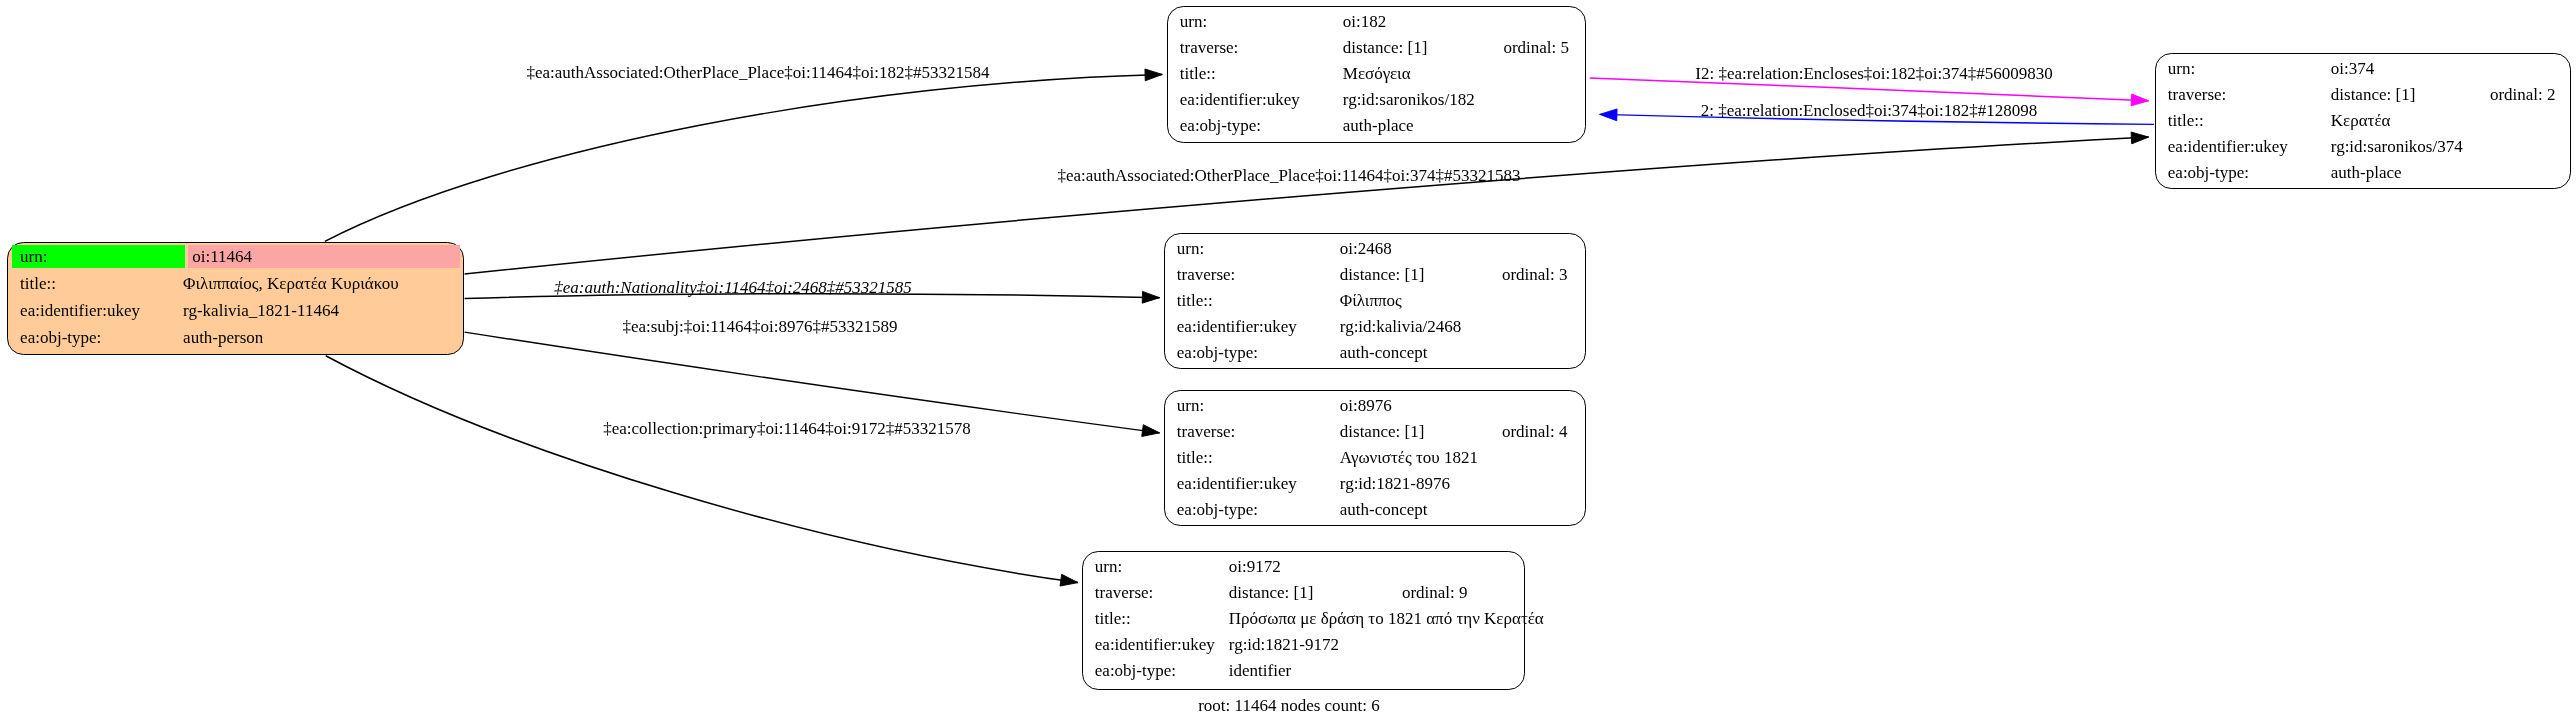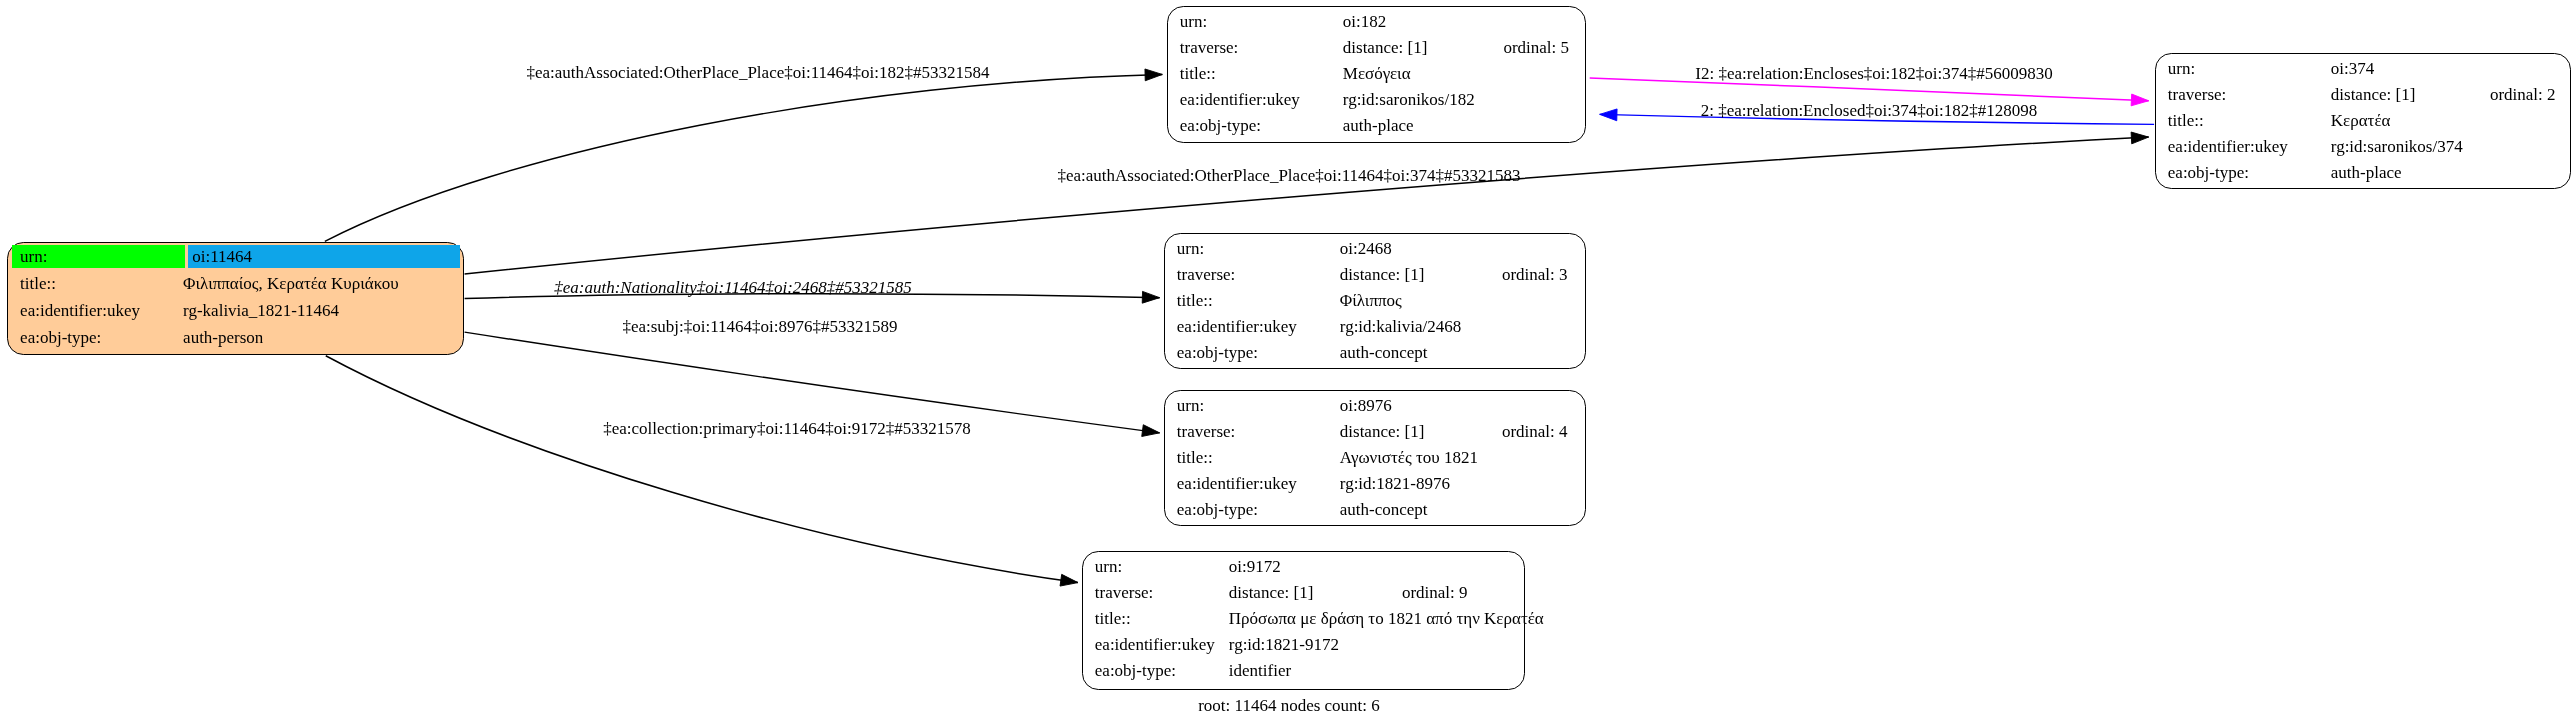--- a/index.html
+++ b/index.html
@@ -15,21 +15,21 @@
   .node.root{background:#ffcc99;padding-top:0;}
   .row{display:flex;align-items:center;height:26px;padding:0 5.4px 0 11.8px;white-space:nowrap;}
   .root .row{height:27px;padding:0 3.6px 0 11.8px;}
   .k{flex:0 0 163px;}
   .node-f .k{flex:0 0 134px;}
   .v{flex:1 1 auto;}
   .vw{flex:0 0 150px;}
   .v2{flex:1 1 auto;text-align:center;}
   .row.hl{padding:0 3.6px;}
   .row.hl .k{background:#00ff00;flex:0 0 165px;padding-left:8.2px;margin-right:2.7px;height:23.6px;line-height:23.6px;}
-  .row.hl .v{background:#0ea5e9;padding-left:4.5px;height:23.6px;line-height:23.6px;}
+  .row.hl .v{background:#fca5a5;padding-left:4.5px;height:23.6px;line-height:23.6px;}
   .elabel{position:absolute;transform:translate(-50%,-50%);white-space:nowrap;}
   .footer{position:absolute;transform:translate(-50%,-50%);white-space:nowrap;}
 </style>
 </head>
 <body>
 
 <div class="canvas">
 
   <svg class="edges" viewBox="0 0 2839 800">
     <defs>

